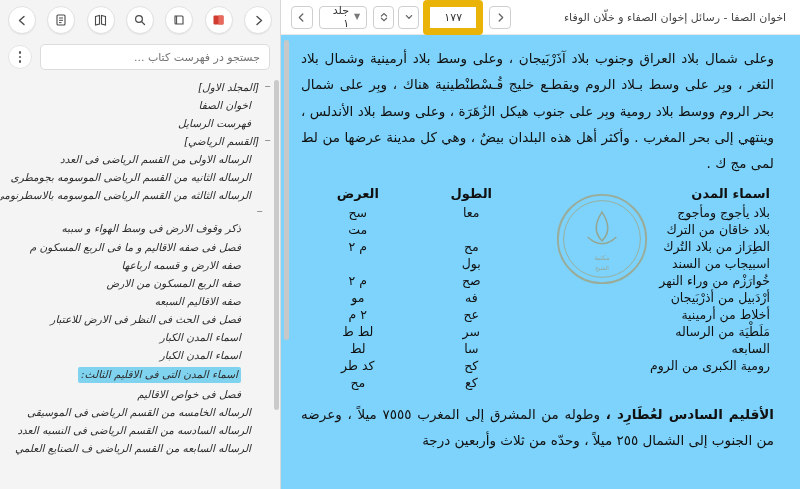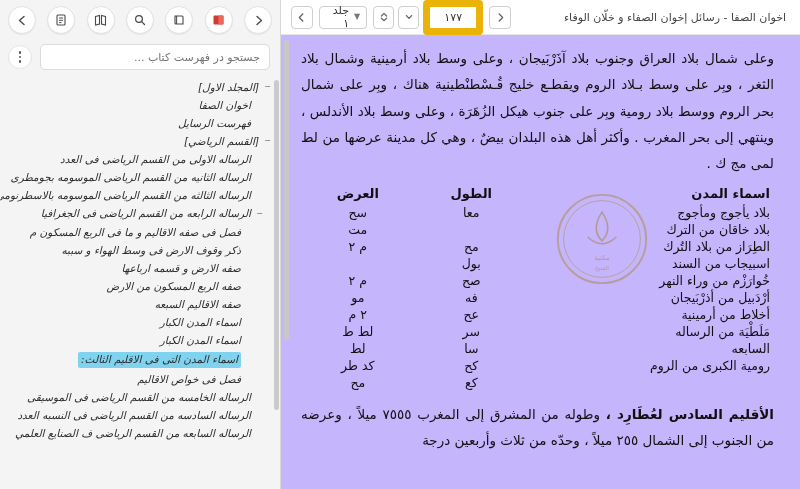--- a/index.html
+++ b/index.html
@@ -114,21 +114,21 @@
     justify-content: center;
     cursor: pointer;
   }
 
   
   .page-body {
     position: relative;
     flex: 1 1 auto;
     padding: 10px 26px 0 20px;
     overflow: hidden;
-    background: #c4b5fd;
+    background: #7dd3fc;
   }
   .arabic {
     font-family: "DejaVu Sans", "Liberation Sans", sans-serif;
     direction: rtl;
     text-align: justify;
     color: #101010;
   }
   .para-top {
     font-size: 13.5px;
     line-height: 1.95;
@@ -391,41 +391,44 @@
       <div class="node lvl1">
           <span class="tw"></span>
           <span class="lbl">الرساله الثانيه من القسم الرياضى الموسومه بجومطرى</span>
         </div>
       <div class="node lvl1">
           <span class="tw"></span>
           <span class="lbl">الرساله الثالثه من القسم الرياضى الموسومه بالاسطرنومى</span>
         </div>
       <div class="node lvl1">
           <span class="tw">−</span>
-          <span class="lbl">الرساله الرابعه من القسم الرياضى فى الجغرافيا</span>
+        </div>
+      <div class="node lvl2">
+          <span class="tw"></span>
+          <span class="lbl">ذكر وقوف الارض فى وسط الهواء و سببه</span>
         </div>
       <div class="node lvl2">
           <span class="tw"></span>
           <span class="lbl">فصل فى صفه الاقاليم و ما فى الربع المسكون م</span>
         </div>
       <div class="node lvl2">
           <span class="tw"></span>
-          <span class="lbl">ذكر وقوف الارض فى وسط الهواء و سببه</span>
-        </div>
-      <div class="node lvl2">
-          <span class="tw"></span>
           <span class="lbl">صفه الارض و قسمه ارباعها</span>
         </div>
       <div class="node lvl2">
           <span class="tw"></span>
           <span class="lbl">صفه الربع المسكون من الارض</span>
         </div>
       <div class="node lvl2">
           <span class="tw"></span>
           <span class="lbl">صفه الاقاليم السبعه</span>
+        </div>
+      <div class="node lvl2">
+          <span class="tw"></span>
+          <span class="lbl">فصل فى الحث فى النظر فى الارض للاعتبار</span>
         </div>
       <div class="node lvl2">
           <span class="tw"></span>
           <span class="lbl">اسماء المدن الكبار</span>
         </div>
       <div class="node lvl2">
           <span class="tw"></span>
           <span class="lbl">اسماء المدن الكبار</span>
         </div>
       <div class="node lvl2 sel">

